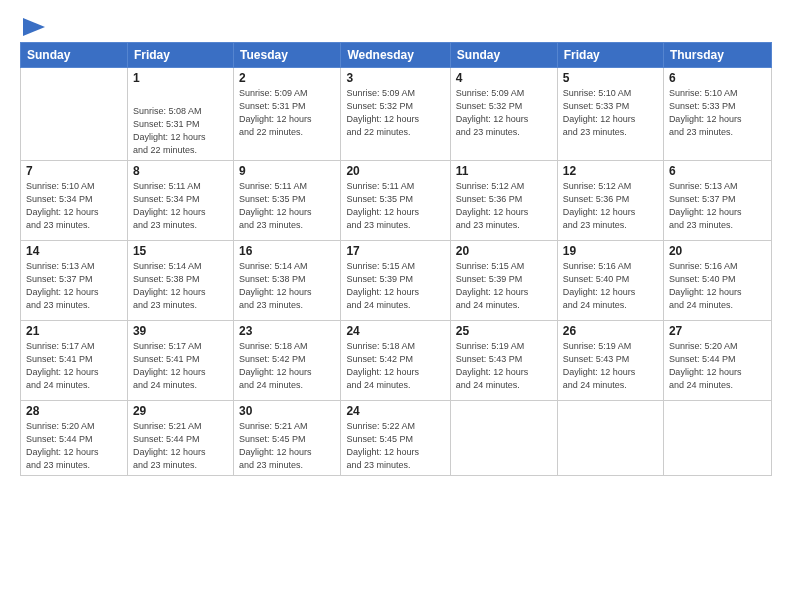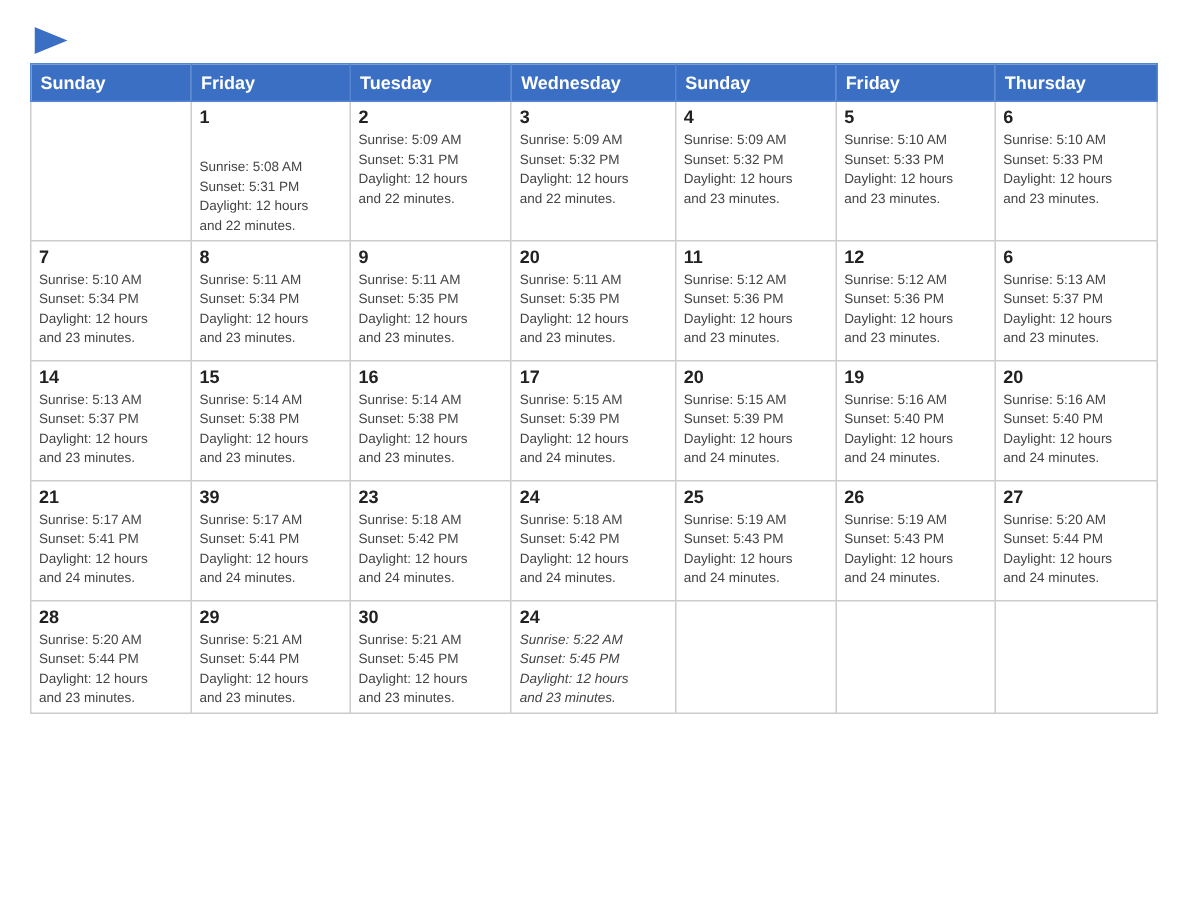--- a/index.html
+++ b/index.html
@@ -339,21 +339,21 @@
           </td>
           <td>
             <span class="day-num">30</span>
             <div class="day-info" style="white-space: pre-line;">Sunrise: 5:21 AM
 Sunset: 5:45 PM
 Daylight: 12 hours
 and 23 minutes.</div>
           </td>
           <td>
             <span class="day-num">24</span>
-            <div class="day-info" style="white-space: pre-line; font-style: italic;">Sunrise: 5:22 AM
+            <div class="day-info" style="white-space: pre-line;">Sunrise: 5:22 AM
 Sunset: 5:45 PM
 Daylight: 12 hours
 and 23 minutes.</div>
           </td>
           <td class="empty-cell"></td>
           <td class="empty-cell"></td>
           <td class="empty-cell"></td>
         </tr>
       </tbody>
   </table>

